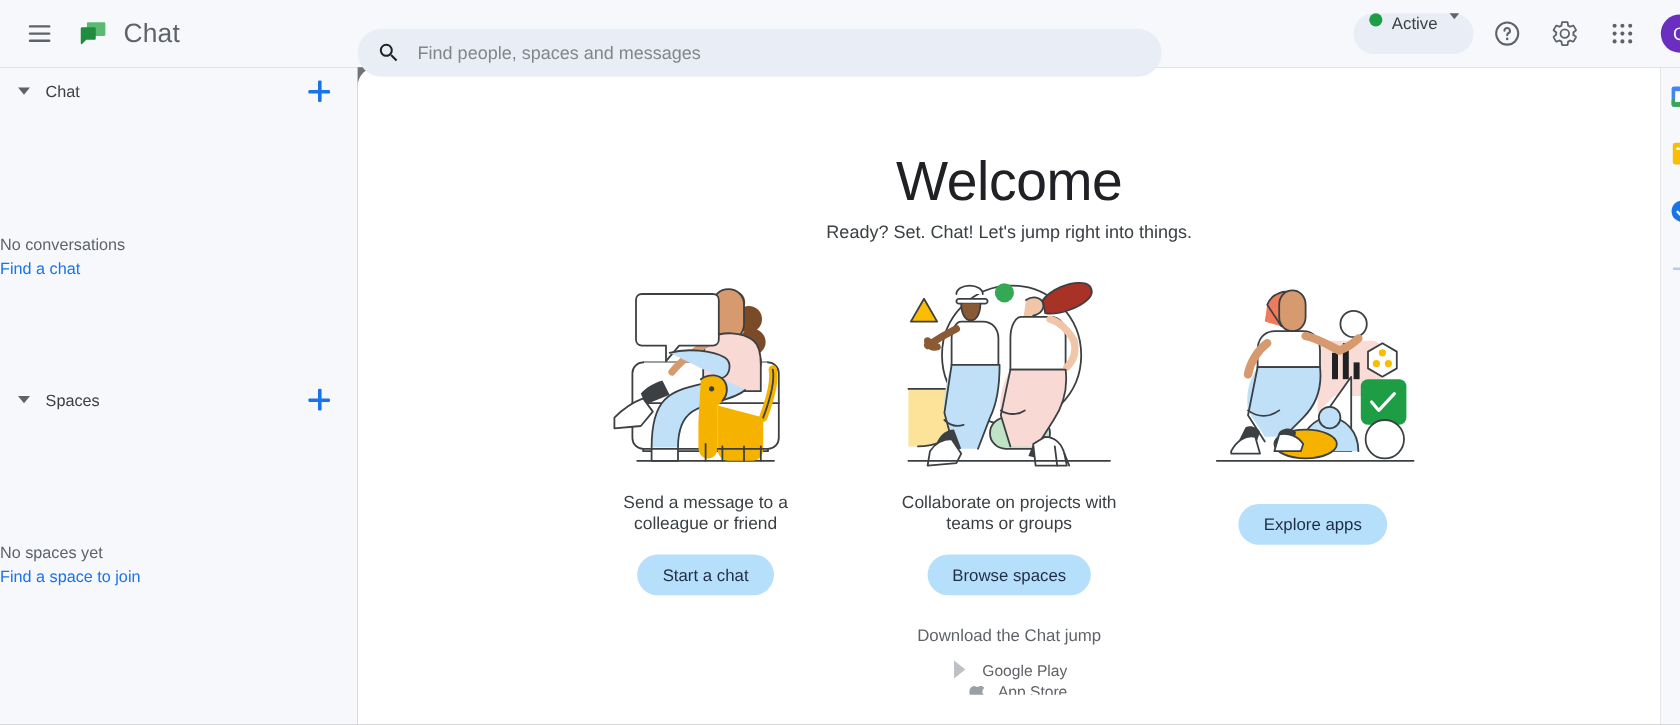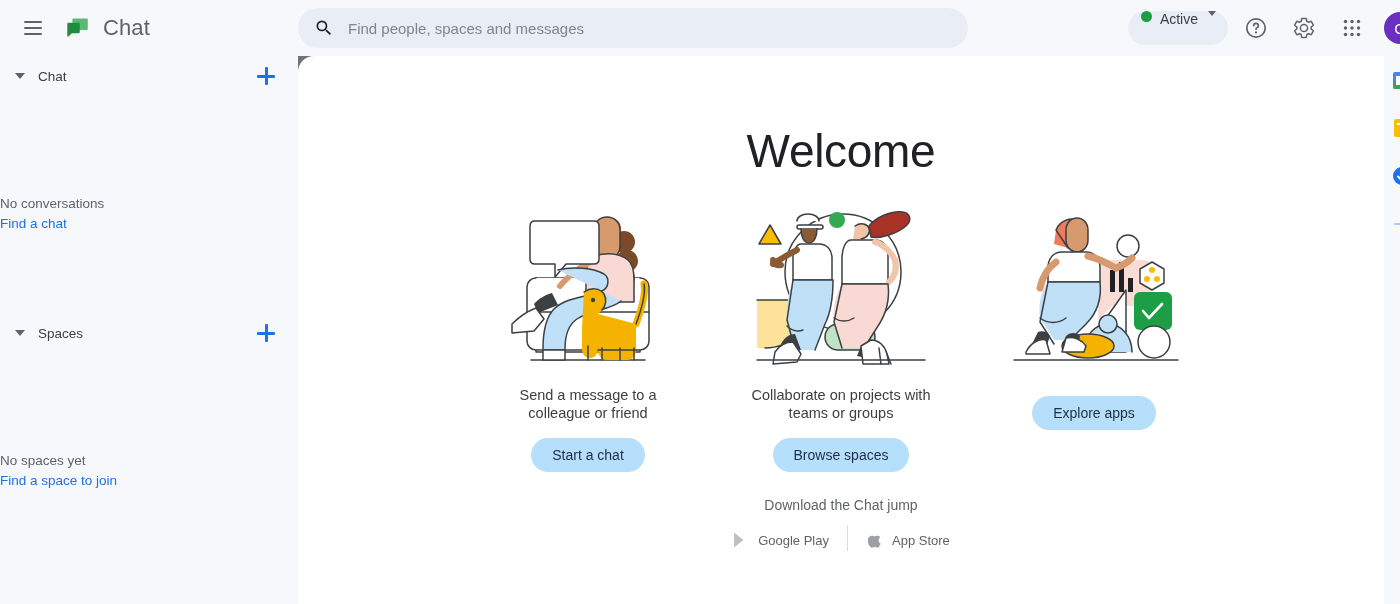--- a/index.html
+++ b/index.html
@@ -58,21 +58,21 @@
     font-size: 22px;
     color: #5f6368;
     letter-spacing: 0.1px;
     white-space: nowrap;
   }
 
   
   #search-wrap {
     position: absolute;
     left: 298px;
-    top: 8px;
+    top: 24px;
     width: 670px;
     height: 40px;
   }
   #search-box {
     width: 100%;
     height: 40px;
     background: #e9eef6;
     border-radius: 20px;
     display: flex;
     align-items: center;
@@ -305,25 +305,26 @@
     display: flex;
     flex-direction: column;
     align-items: center;
   }
   #download-label {
     font-size: 14px;
     color: #5f6368;
   }
   #badges {
     display: flex;
-    align-items: flex-start;
+    align-items: flex-end;
     gap: 0;
     margin-top: 12px;
     height: 30px;
     overflow: hidden;
+    flex-direction: column;
   }
   .badge {
     display: flex;
     align-items: center;
     gap: 8px;
     padding: 0 18px;
     height: 30px;
   }
   .badge-sep {
     width: 1px;
@@ -454,20 +455,21 @@
     </div>
     <div class="empty-block spaces-empty">
       <div class="empty-title">No spaces yet</div>
       <div class="empty-link">Find a space to join</div>
     </div>
   </div>
 
   <div id="main">
     <div id="welcome-wrap">
       <div id="welcome-title">Welcome</div>
+      <div id="welcome-sub">Ready? Set. Chat! Let's jump right into things.</div>
 
       <div id="cards">
 
         <div class="card">
           <svg class="card-illus" viewBox="0 0 180 180">
             <g stroke="#3c4043" stroke-width="1.5" fill="none" stroke-linejoin="round" stroke-linecap="round">
 
               <path d="M38 78h104v74H38z" fill="#fff"></path>
               <path d="M38 78c-5 0-9 4-9 9v54c0 5 4 9 9 9h104c5 0 9-4 9-9V87c0-5-4-9-9-9" fill="#fff"></path>
               <path d="M29 112h122"></path>

